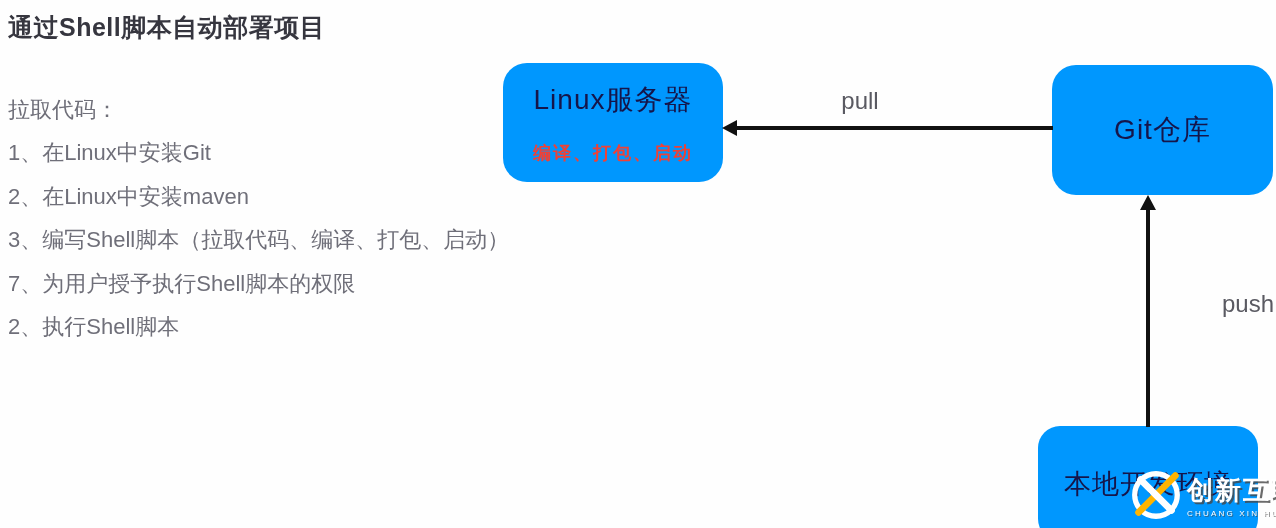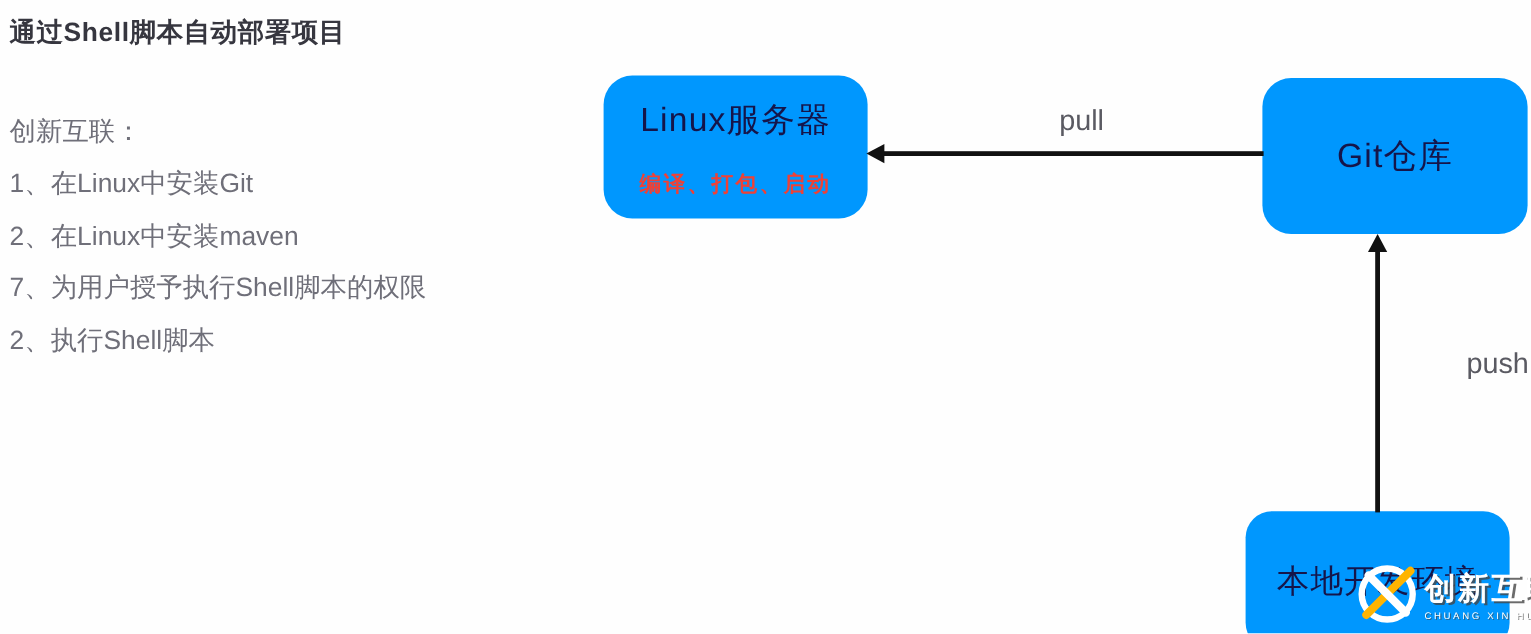--- a/index.html
+++ b/index.html
@@ -17,21 +17,21 @@
   html,body{background:#fff;}
   #canvas{
     position:relative;
     width:1276px;height:528px;
     overflow:hidden;
     background:var(--bg);
     font-family:"Liberation Sans","DejaVu Sans",sans-serif;
   }
   .page-title{
     position:absolute;left:8px;top:10px;
-    font-size:22px;line-height:34px;font-weight:bold;
+    font-size:25px;line-height:34px;font-weight:bold;
     color:var(--title_text);letter-spacing:.5px;
   }
   .steps{position:absolute;left:8px;top:88px;width:600px;}
   .steps div{
     height:43.4px;line-height:43.4px;
     font-size:22px;color:var(--steps_text);
     white-space:nowrap;
   }
   .node{
     position:absolute;
@@ -74,21 +74,21 @@
     width:0;height:0;
     border-left:8px solid transparent;
     border-right:8px solid transparent;
     border-bottom:15px solid var(--arrow);
   }
   .edge-label{
     position:absolute;
     font-size:24px;color:var(--edge_label);
     white-space:nowrap;
   }
-  .pull-label{left:800px;top:87px;width:120px;text-align:right;}
+  .pull-label{left:800px;top:87px;width:120px;text-align:center;}
   .push-label{left:1222px;top:290px;}
 
   .watermark{
     position:absolute;left:1127px;top:466px;
     display:flex;align-items:center;
   }
   .wm-logo{width:58px;height:58px;flex:0 0 auto;}
   .wm-text{margin-left:2px;}
   .wm-name{
     font-size:26px;font-weight:bold;color:#ffffff;
@@ -103,23 +103,24 @@
   }
 </style>
 </head>
 <body>
 
 <div id="canvas">
 
   <h1 class="page-title">通过Shell脚本自动部署项目</h1>
 
   <div class="steps">
-    <div>创新互联：</div>
+    <div>拉取代码：</div>
     <div>1、在Linux中安装Git</div>
     <div>2、在Linux中安装maven</div>
+    <div>3、编写Shell脚本（拉取代码、编译、打包、启动）</div>
     <div>7、为用户授予执行Shell脚本的权限</div>
     <div>2、执行Shell脚本</div>
   </div>
 
   <div class="node node-linux">
     <div class="node-title">Linux服务器</div>
     <div class="node-sub">编译、打包、启动</div>
   </div>
 
   <div class="node node-git">

